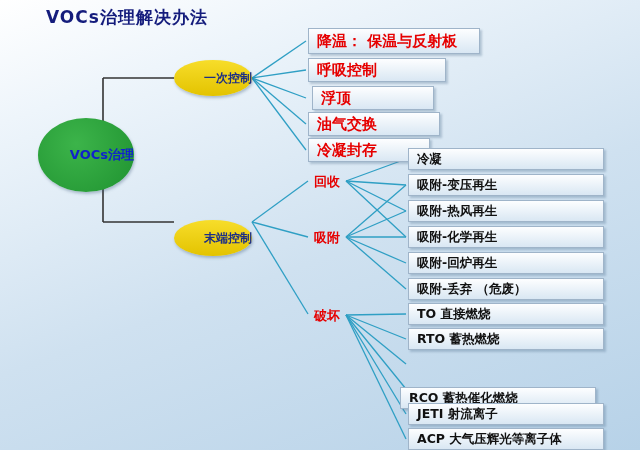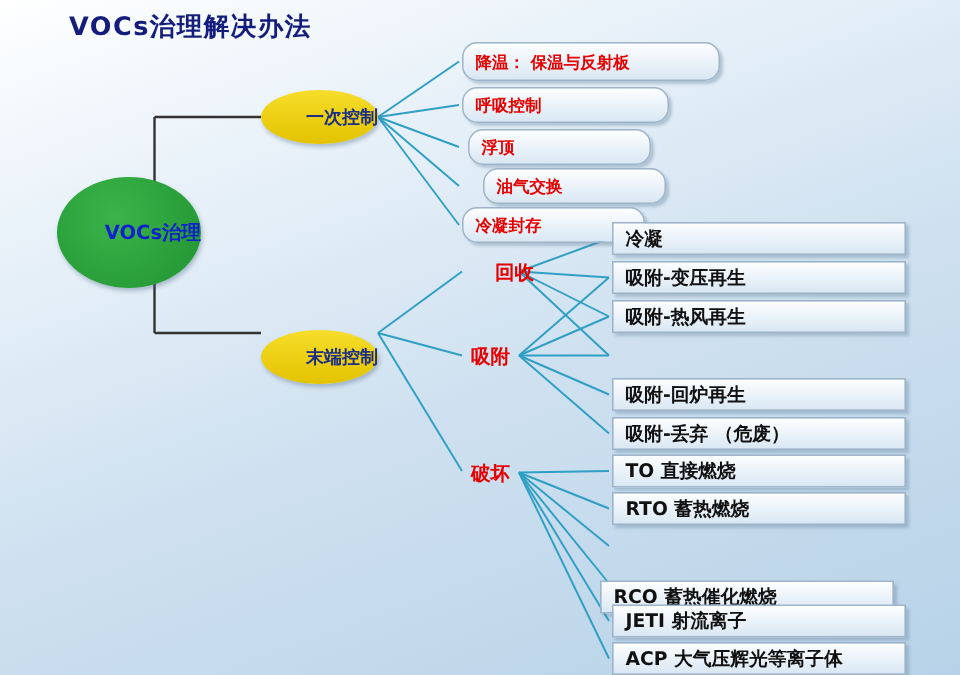--- a/index.html
+++ b/index.html
@@ -32,21 +32,21 @@
   .branch-terminal{left:174px;top:220px;}
   .node-box{
     position:absolute;box-sizing:border-box;
     display:flex;align-items:center;
     padding-left:8px;
     border:1px solid #9fb4c9;
     background:linear-gradient(180deg,#fdfeff,#d9e7f3);
     box-shadow:2px 2px 2px rgba(90,120,150,0.35);
     font-weight:bold;white-space:nowrap;
   }
-  .red-box{color:#e60000;font-size:11px;border-radius:10px;}
+  .red-box{color:#e60000;font-size:15px;}
   .leaf-box{color:#111111;font-size:12.5px;width:196px;height:22px;}
   .cat-label{
     position:absolute;color:#e60000;font-weight:bold;font-size:13px;
   }
   svg.lines{position:absolute;left:0;top:0;}
 </style>
 </head>
 <body>
 
 <div class="stage">
@@ -104,30 +104,31 @@
     <span>一次控制</span>
   </div>
 
   <div class="ellipse branch-ellipse branch-terminal">
     <span>末端控制</span>
   </div>
 
   <div class="node-box red-box" style="left:308px;top:28px;width:172px;height:26px;">降温：  保温与反射板</div>
   <div class="node-box red-box" style="left:308px;top:58px;width:138px;height:24px;">呼吸控制</div>
   <div class="node-box red-box" style="left:312px;top:86px;width:122px;height:24px;text-align:center;">浮顶</div>
-  <div class="node-box red-box" style="left:308px;top:112px;width:122px;height:24px;margin-left:14px;">油气交换</div>
+  <div class="node-box red-box" style="left:308px;top:112px;width:132px;height:24px;">油气交换</div>
   <div class="node-box red-box" style="left:308px;top:138px;width:122px;height:24px;">冷凝封存</div>
 
-  <div class="cat-label" style="left:314px;top:173px;padding-left:16px;">回收</div>
+  <div class="cat-label" style="left:298px;top:173px;padding-left:16px;">回收</div>
   <div class="cat-label" style="left:314px;top:229px;">吸附</div>
   <div class="cat-label" style="left:314px;top:307px;">破坏</div>
 
   <div class="node-box leaf-box" style="left:408px;top:148px;">冷凝</div>
   <div class="node-box leaf-box" style="left:408px;top:174px;">吸附-变压再生</div>
   <div class="node-box leaf-box" style="left:408px;top:200px;">吸附-热风再生</div>
+  <div class="node-box leaf-box" style="left:408px;top:226px;">吸附-化学再生</div>
   <div class="node-box leaf-box" style="left:408px;top:252px;">吸附-回炉再生</div>
   <div class="node-box leaf-box" style="left:408px;top:278px;">吸附-丢弃 （危废）</div>
   <div class="node-box leaf-box" style="left:408px;top:303px;">TO 直接燃烧</div>
   <div class="node-box leaf-box" style="left:408px;top:328px;">RTO 蓄热燃烧</div>
   <div class="node-box leaf-box" style="left:400px;top:353px;margin-top:34px;">RCO 蓄热催化燃烧</div>
   <div class="node-box leaf-box" style="left:408px;top:403px;">JETI 射流离子</div>
   <div class="node-box leaf-box" style="left:408px;top:428px;">ACP 大气压辉光等离子体</div>
 
 </div>
 

